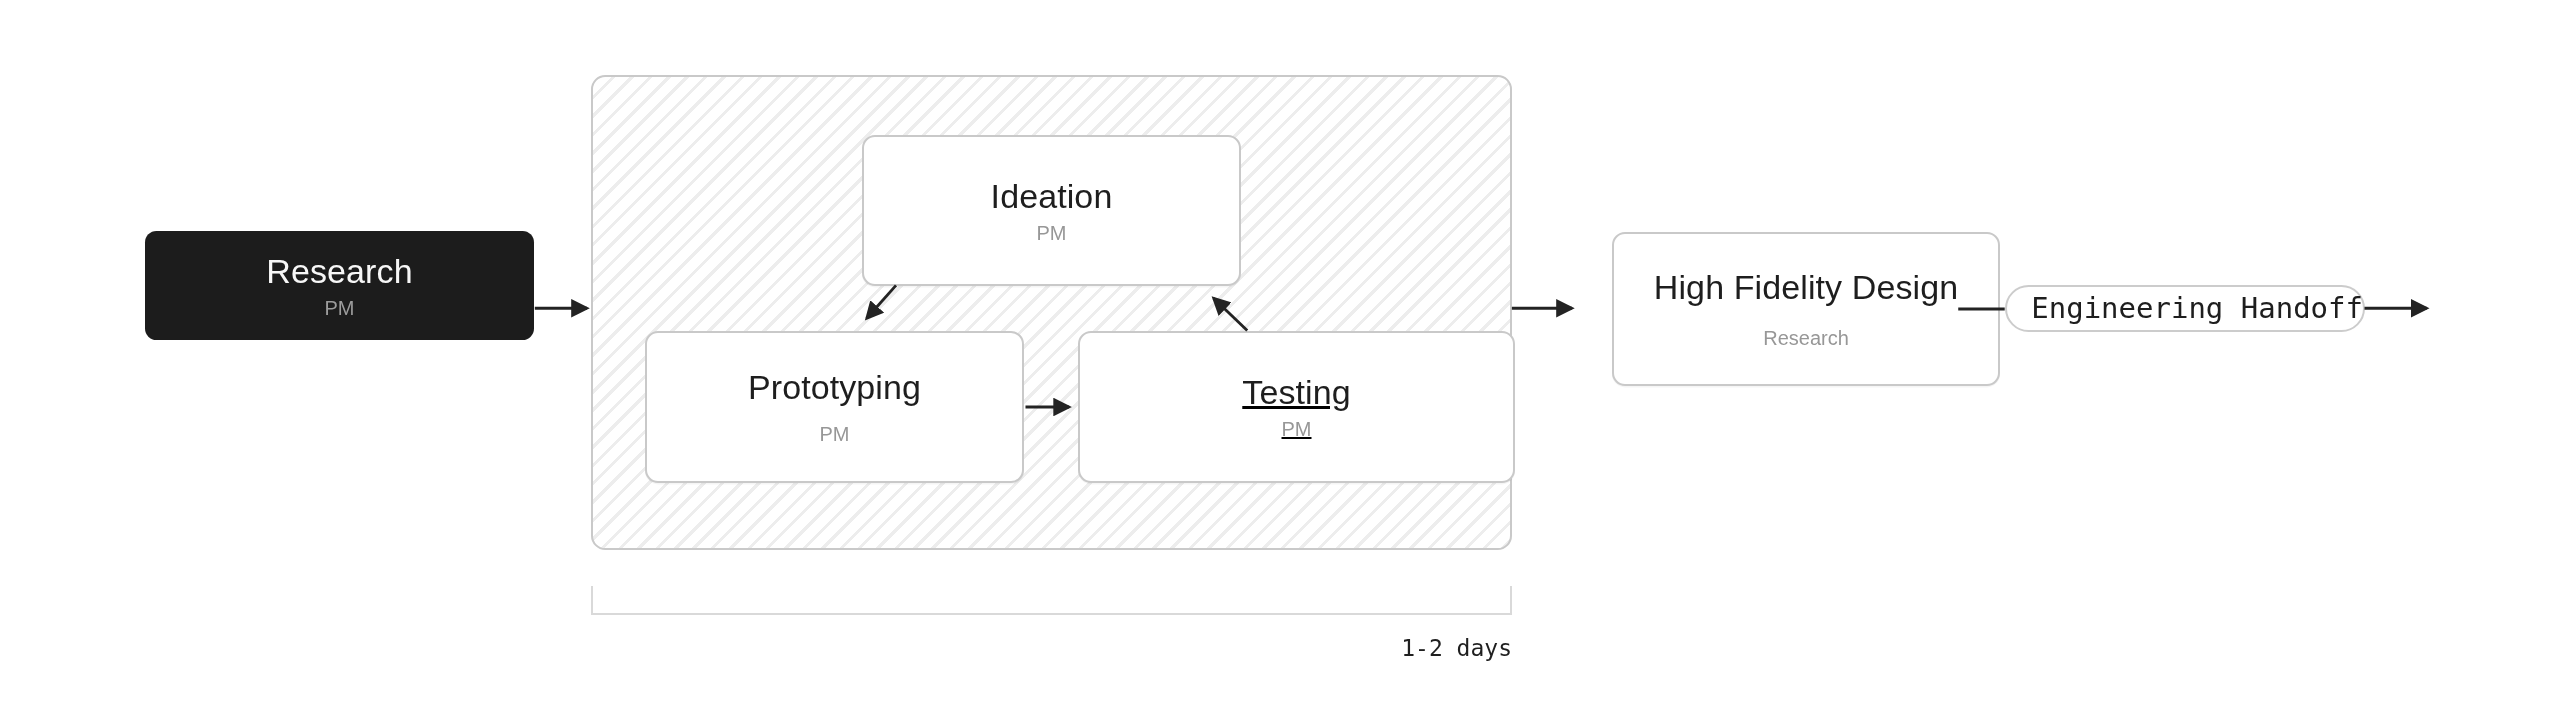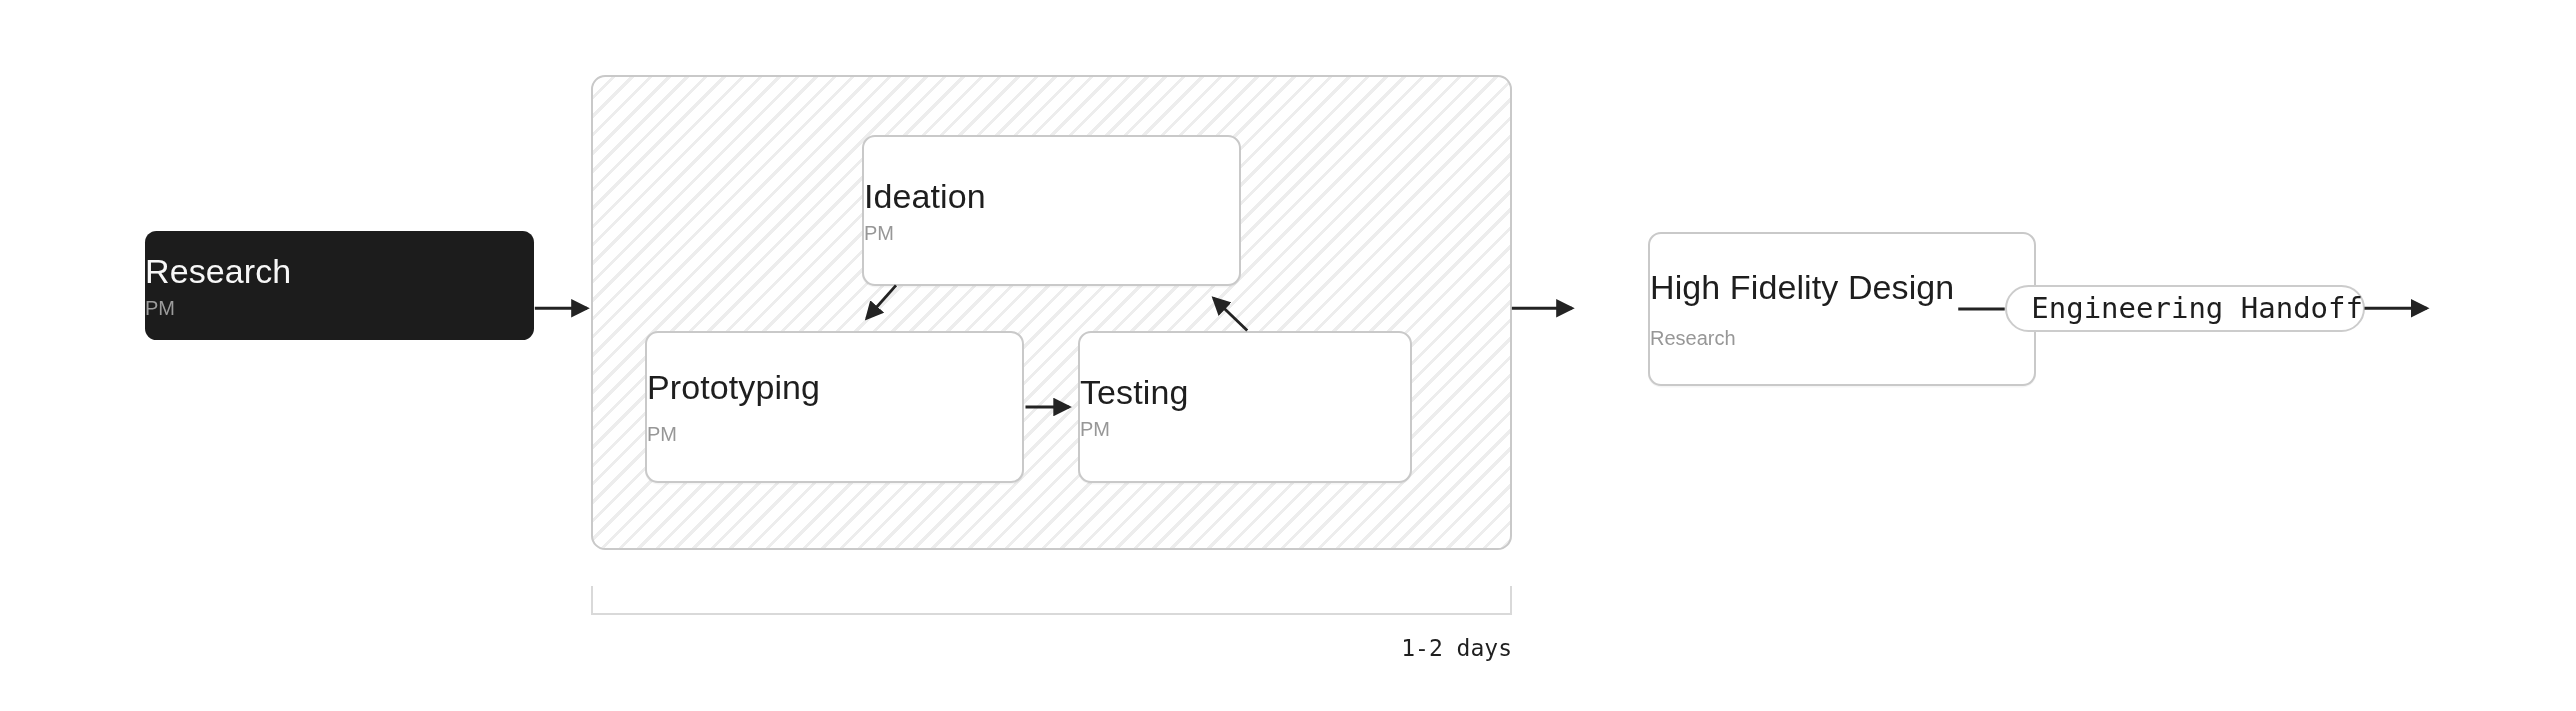--- a/index.html
+++ b/index.html
@@ -11,21 +11,21 @@
   }
   .canvas { position: absolute; inset: 0; width: 2576px; height: 711px; }
 
   
   .node {
     position: absolute;
     background: #ffffff;
     border: 2.1px solid #c9c9c9;
     border-radius: 13px;
     display: flex; flex-direction: column;
-    align-items: flex-start; justify-content: center;
+    align-items: center; justify-content: center;
     gap: 10px;
     box-shadow: 0 1.4px 0 rgba(0,0,0,0.04);
   }
   .node .title {
     font-size: 34px; font-weight: 500; color: #1e1e1e;
     line-height: 1; letter-spacing: 0.1px; white-space: nowrap;
   }
   .node .subtitle {
     font-size: 20px; font-weight: 400; color: #979797;
     line-height: 1; white-space: nowrap;
@@ -38,22 +38,22 @@
     border-radius: 11.4px;
     box-shadow: none;
   }
   .node.dark .title { color: #f7f7f7; }
   .node.dark .subtitle { color: #9c9c9c; }
 
   
   #node-research    { left: 145px;  top: 231px; width: 389px; height: 109px; }
   #node-ideation    { left: 862px; top: 135px; width: 379px; height: 151px; }
   #node-prototyping { left: 645px;  top: 331px; width: 379px; height: 152px; gap: 20px; }
-  #node-testing     { left: 1078px; top: 331px; width: 334px; height: 152px; }
-  #node-hifi        { left: 1648px; top: 232px; width: 388px; height: 154px; gap: 24px; }
+  #node-testing     { left: 1078px; top: 331px; width: 437px; height: 152px; text-decoration: underline; }
+  #node-hifi        { left: 1612px; top: 232px; width: 388px; height: 154px; gap: 24px; }
 
   
   .loop-container {
     position: absolute;
     left: 591px; top: 75px; width: 921px; height: 475px;
     border: 2.1px solid #c9c9c9;
     border-radius: 14.3px;
     background: repeating-linear-gradient(
       135deg,
       #ededed 0px, #ededed 3.2px,

